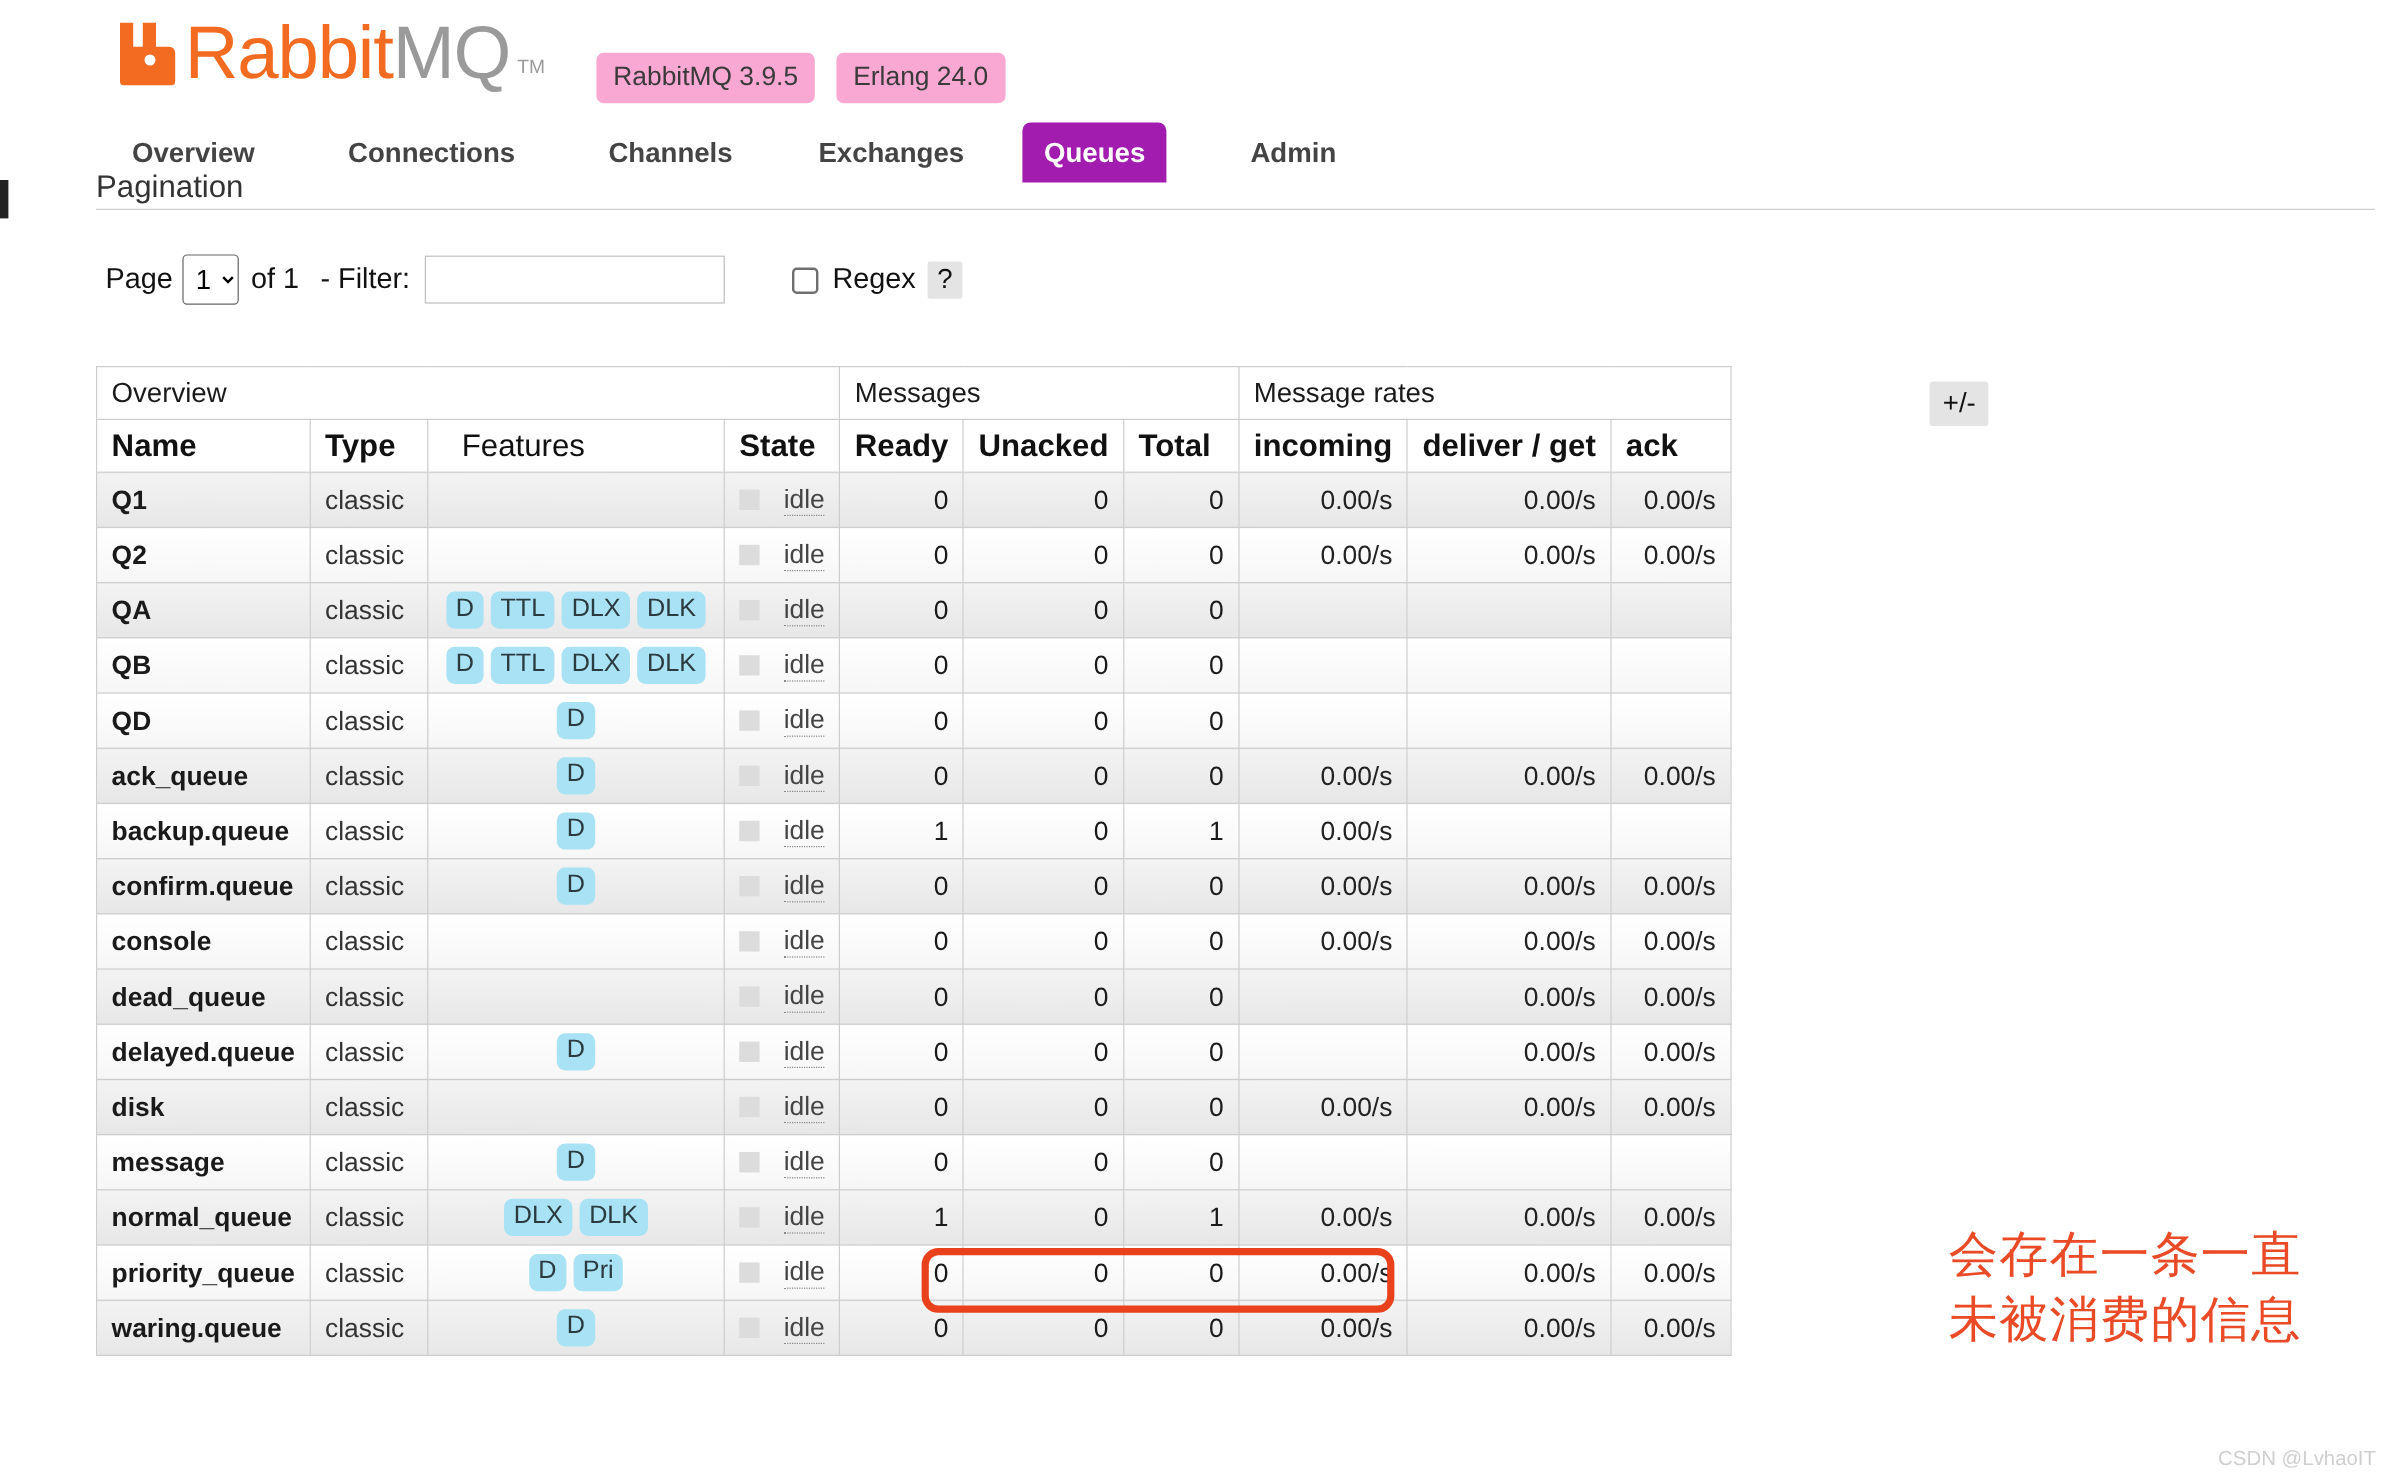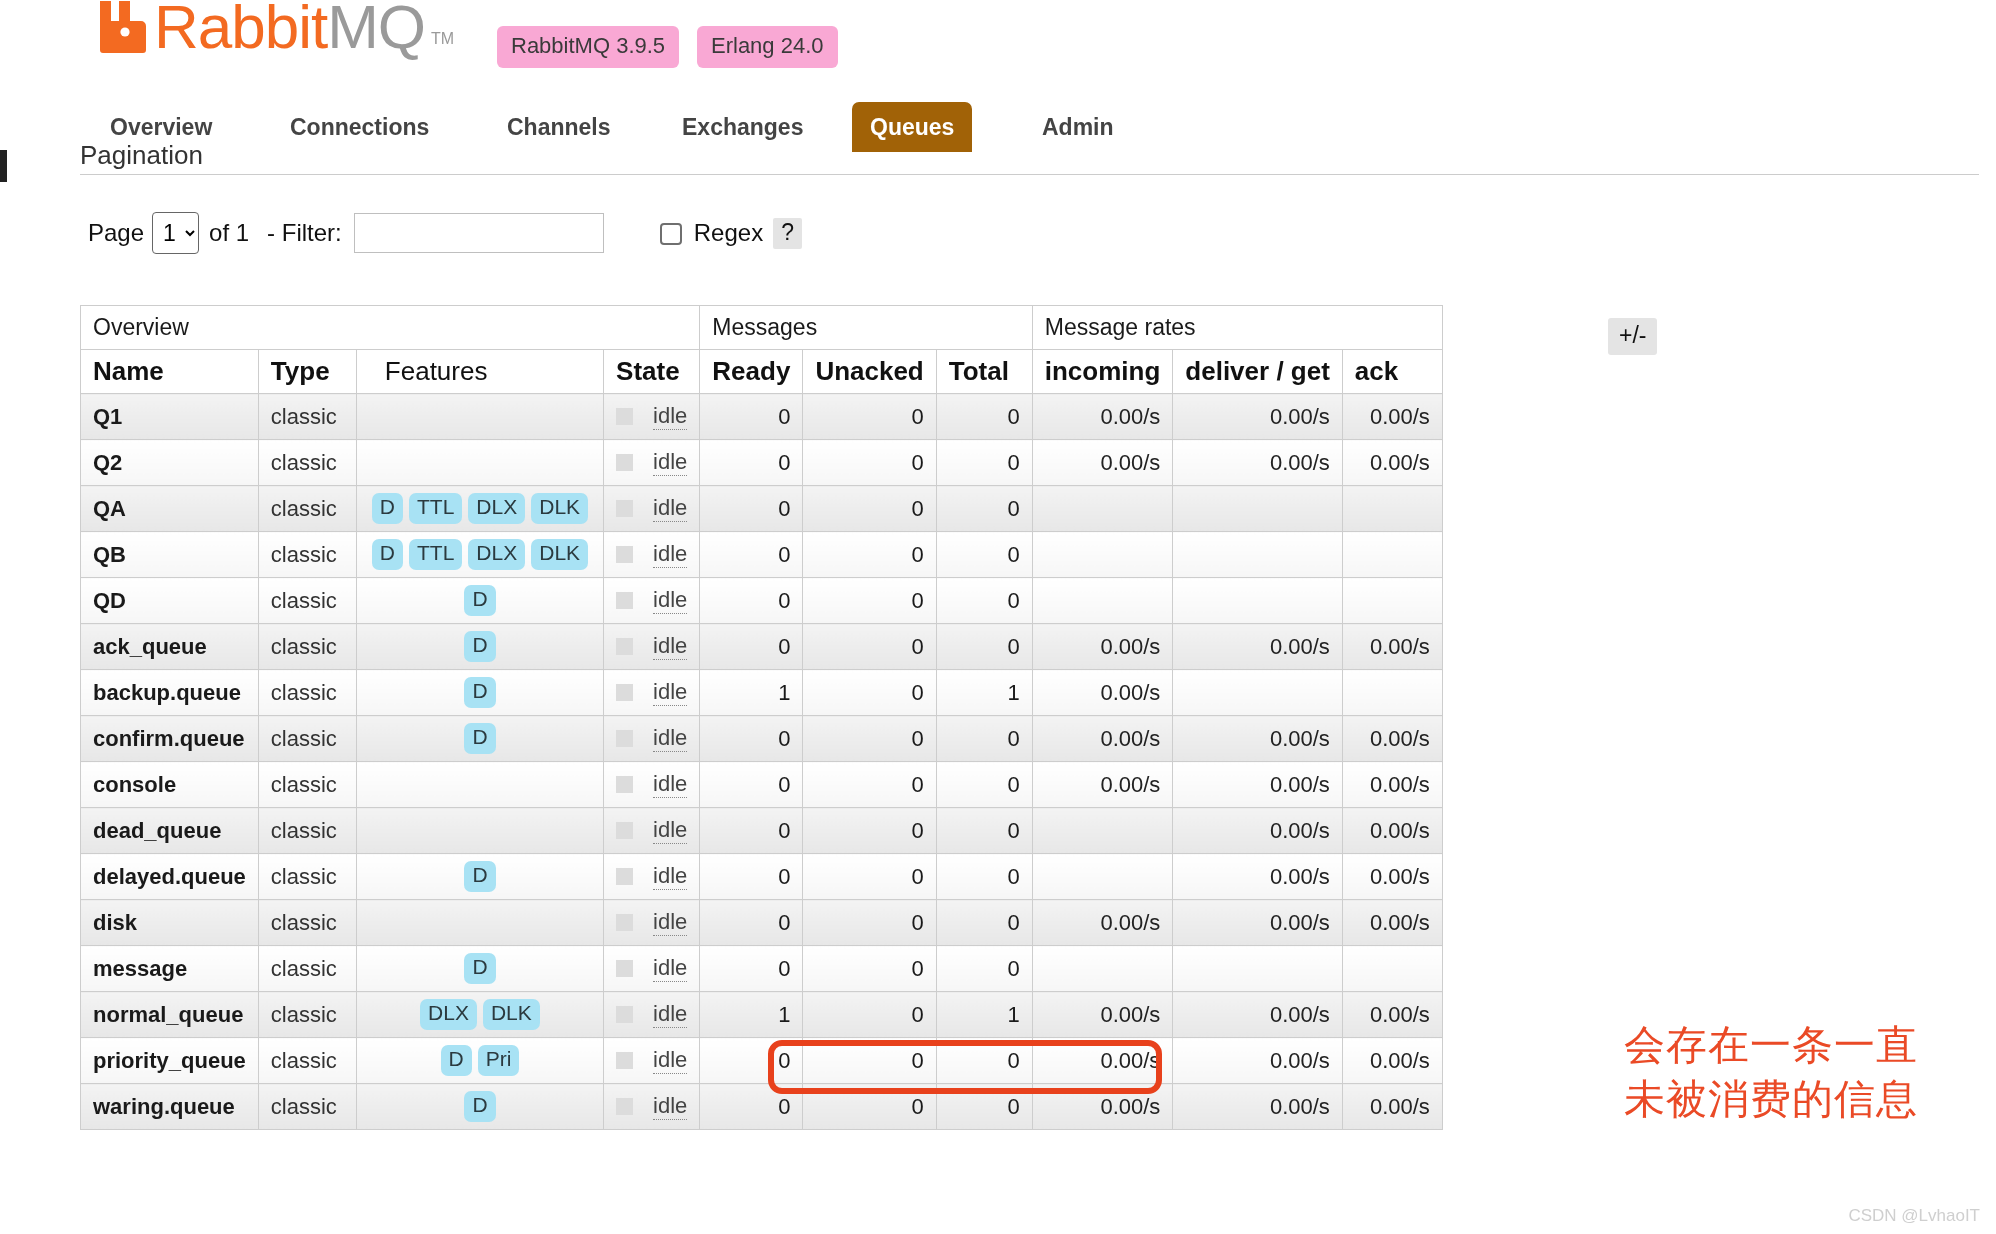--- a/index.html
+++ b/index.html
@@ -11,21 +11,21 @@
     font-family: "Liberation Sans", "DejaVu Sans", sans-serif;
     overflow: hidden;
   }
   #page { position: relative; width: 1996px; height: 1234px; background: #fff; }
 
   
   .left-rail { position:absolute; left:0; top:0; width:8px; height:1234px; background:#fff; }
   .left-rail-dark { position:absolute; left:0; top:150px; width:7px; height:32px; background:#222; }
 
   
-  .header { position: absolute; left: 0; top: 0; width: 1996px; height: 100px; }
+  .header { position: absolute; left: 0; top: 18px; width: 1996px; height: 100px; }
   .logo { position: absolute; left: 96px; top: -4px; display: flex; align-items: center; }
   .logo-mark { width: 54px; height: 56px; margin-right: 4px; }
   .logo-text { font-size: 62px; font-weight: 400; letter-spacing: -1px; line-height: 1; }
   .logo-rabbit { color: #f36a21; }
   .logo-mq { color: #9a9a9a; }
   .logo-tm { color: #9a9a9a; font-size: 16px; margin-left: 6px; align-self: flex-end; margin-bottom: 10px; margin-top: 20px; }
 
   .badge-ver {
     position: absolute; top: 26px;
     background: #f9a8d4; color: #3a3a3a;
@@ -37,21 +37,21 @@
 
   
   .nav { position: absolute; left: 0; top: 102px; width: 1996px; height: 50px; }
   .nav-item {
     position: absolute; top: 0; height: 50px;
     font-size: 23px; font-weight: bold; color: #444;
     display: flex; align-items: center; padding: 0 18px;
     cursor: pointer; white-space: nowrap;
   }
   .nav-item.active {
-    background: #a16207; color: #fff;
+    background: #a21caf; color: #fff;
     border-radius: 7px 7px 0 0;
   }
 
   
   .pagination-wrap { position:absolute; left:80px; top:140px; width: 1900px; }
   .section-title {
     font-size: 26px; color: #333; font-weight: 400;
     line-height: 30px; padding-bottom: 4px;
     border-bottom: 1px solid #ccc; width: 1899px;
   }

